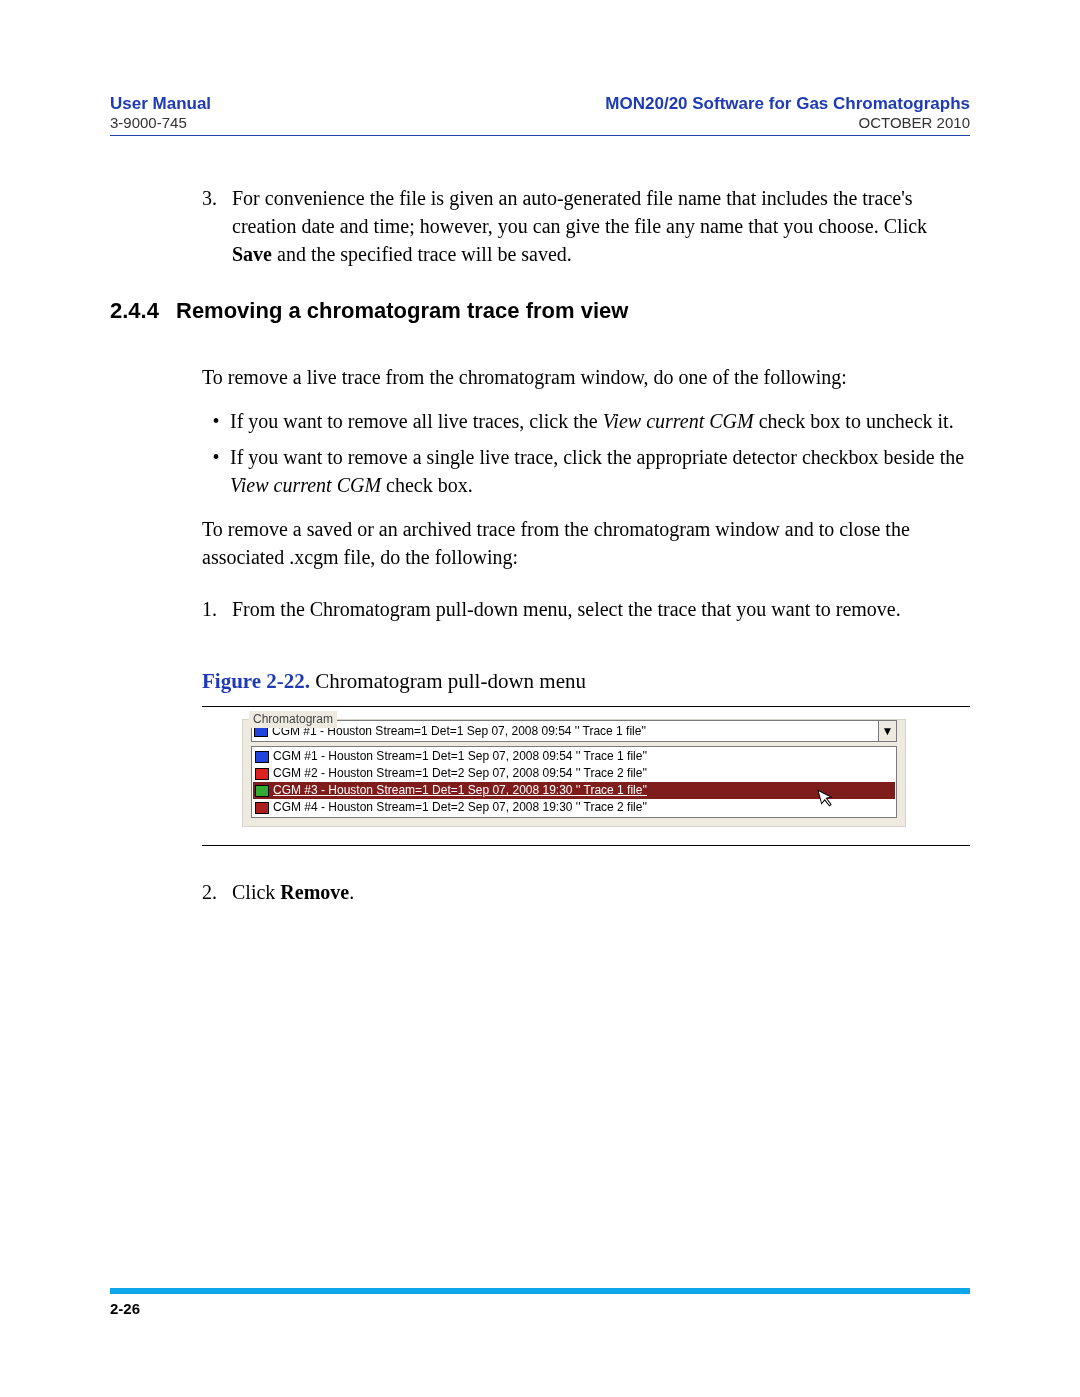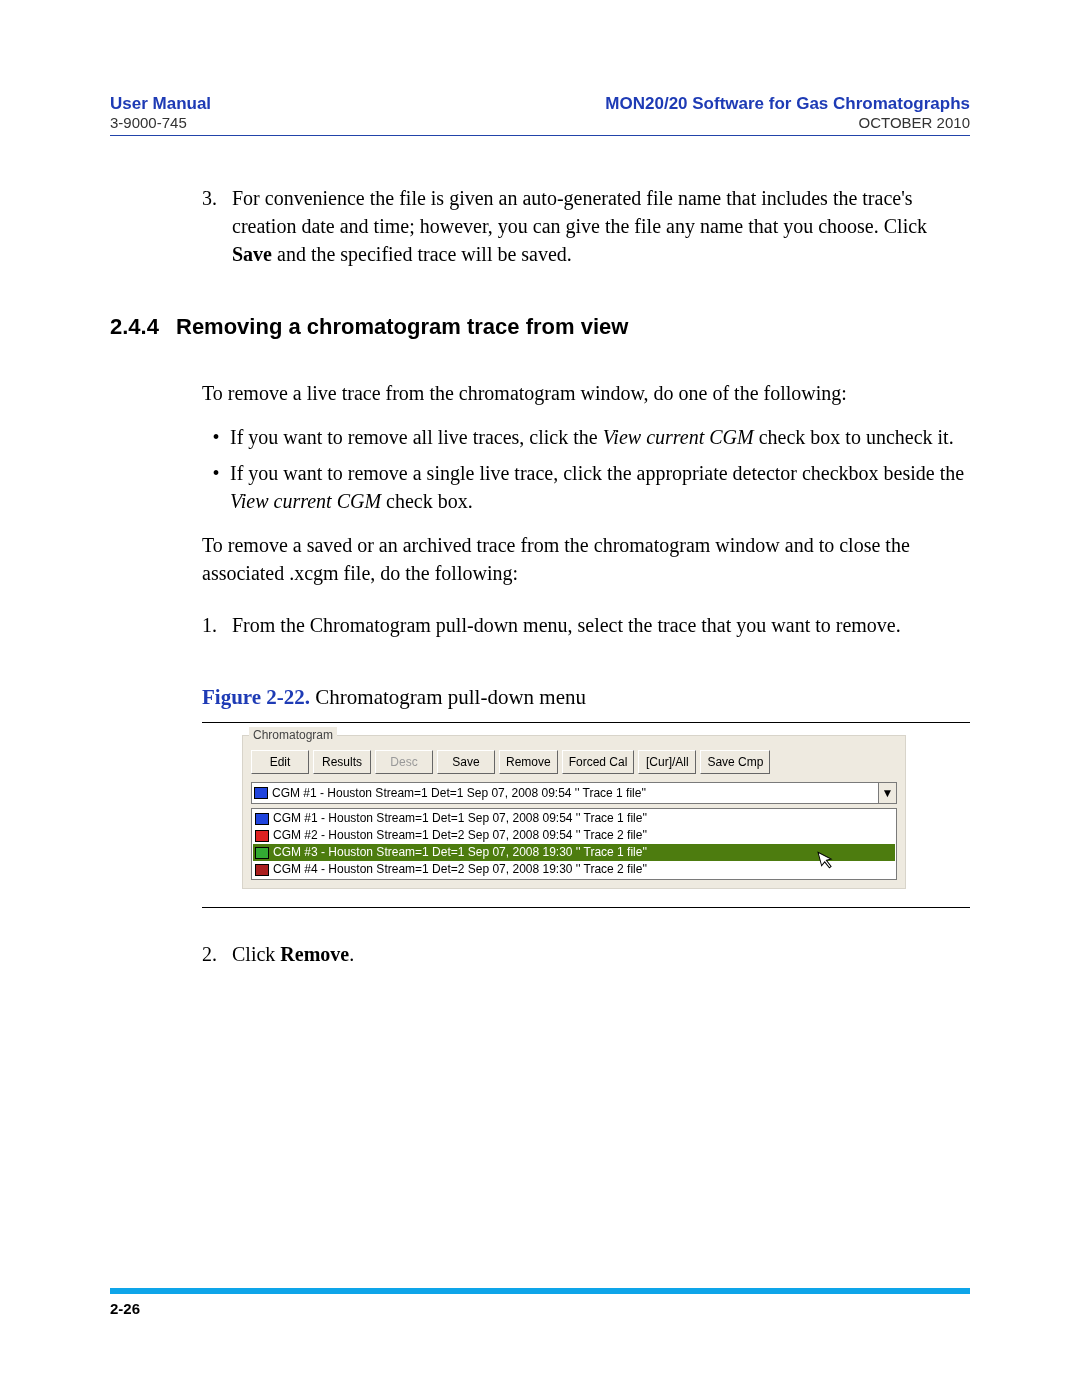--- a/index.html
+++ b/index.html
@@ -45,21 +45,21 @@
   }
   .para3 .num {
     width: 30px;
     flex-shrink: 0;
   }
   .para3 .txt {
     flex: 1;
   }
   .secnum-row {
     display: flex;
-    margin-top: 44px;
+    margin-top: 28px;
     font-family: Verdana, Arial, sans-serif;
     font-weight: bold;
     font-size: 22px;
   }
   .secnum-row .secnum {
     width: 66px;
     flex-shrink: 0;
   }
   .body-indent {
     margin-left: 92px;
@@ -177,22 +177,23 @@
     padding: 1px;
     position: relative;
   }
   .listrow {
     display: flex;
     align-items: center;
     padding: 0 2px;
     line-height: 17px;
   }
   .listrow.sel {
-    background: #4d7c0f;
+    background: #7f1d1d;
     color: #fff;
+    text-decoration: underline;
   }
   .swatch {
     width: 12px;
     height: 10px;
     border: 1px solid #000;
     margin-right: 4px;
     flex-shrink: 0;
   }
   .cursor-icon {
     position: absolute;
@@ -279,30 +280,20 @@
     </div>
 
     <div class="figcap">
       <span class="figlabel">Figure 2-22.</span><span>  Chromatogram pull-down menu</span>
     </div>
 
     <div class="figwrap">
       <div class="figouter">
         <div class="shot">
           <span class="group-label">Chromatogram</span>
-          <div class="btnrow">
-            <div class="winbtn">Edit</div>
-            <div class="winbtn">Results</div>
-            <div class="winbtn disabled">Desc</div>
-            <div class="winbtn">Save</div>
-            <div class="winbtn">Remove</div>
-            <div class="winbtn">Forced Cal</div>
-            <div class="winbtn">[Cur]/All</div>
-            <div class="winbtn">Save Cmp</div>
-          </div>
           <div class="combo">
             <div class="combo-field">
               <span class="swatch" style="background:#2044dd"></span>
               <span>CGM #1 - Houston Stream=1 Det=1 Sep 07, 2008 09:54 '' Trace 1 file''</span>
             </div>
             <div class="combo-drop">▼</div>
           </div>
           <div class="listbox">
             <div class="listrow">
               <span class="swatch" style="background:#2044dd"></span>

